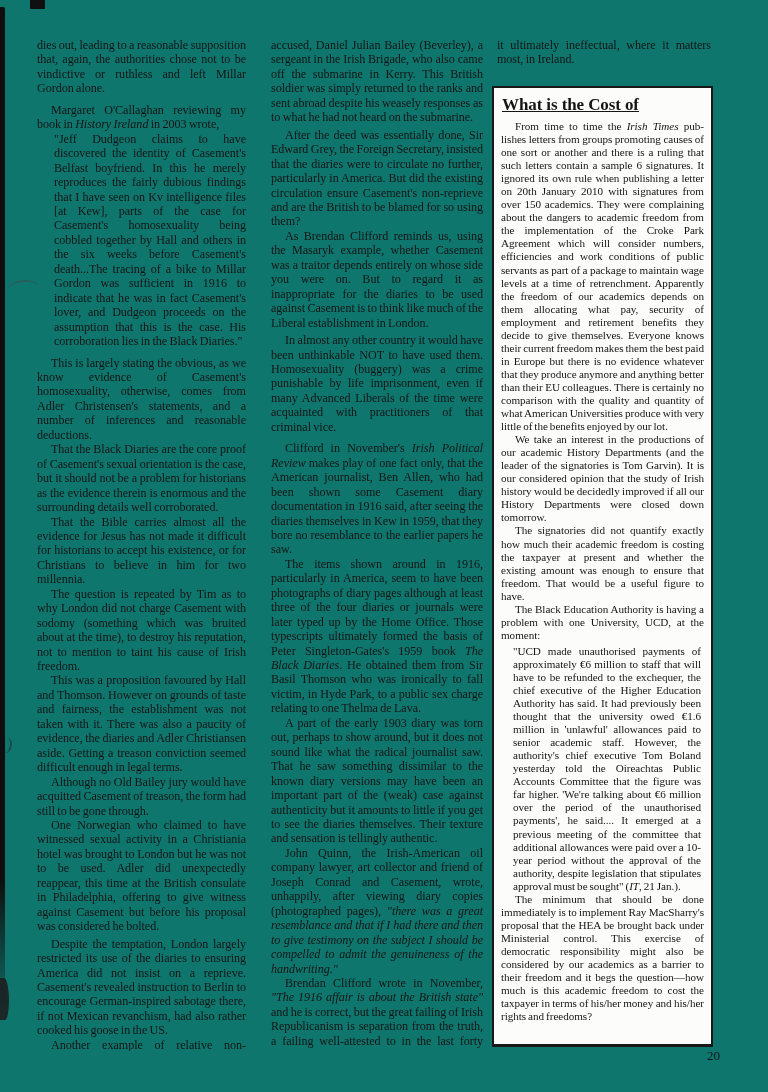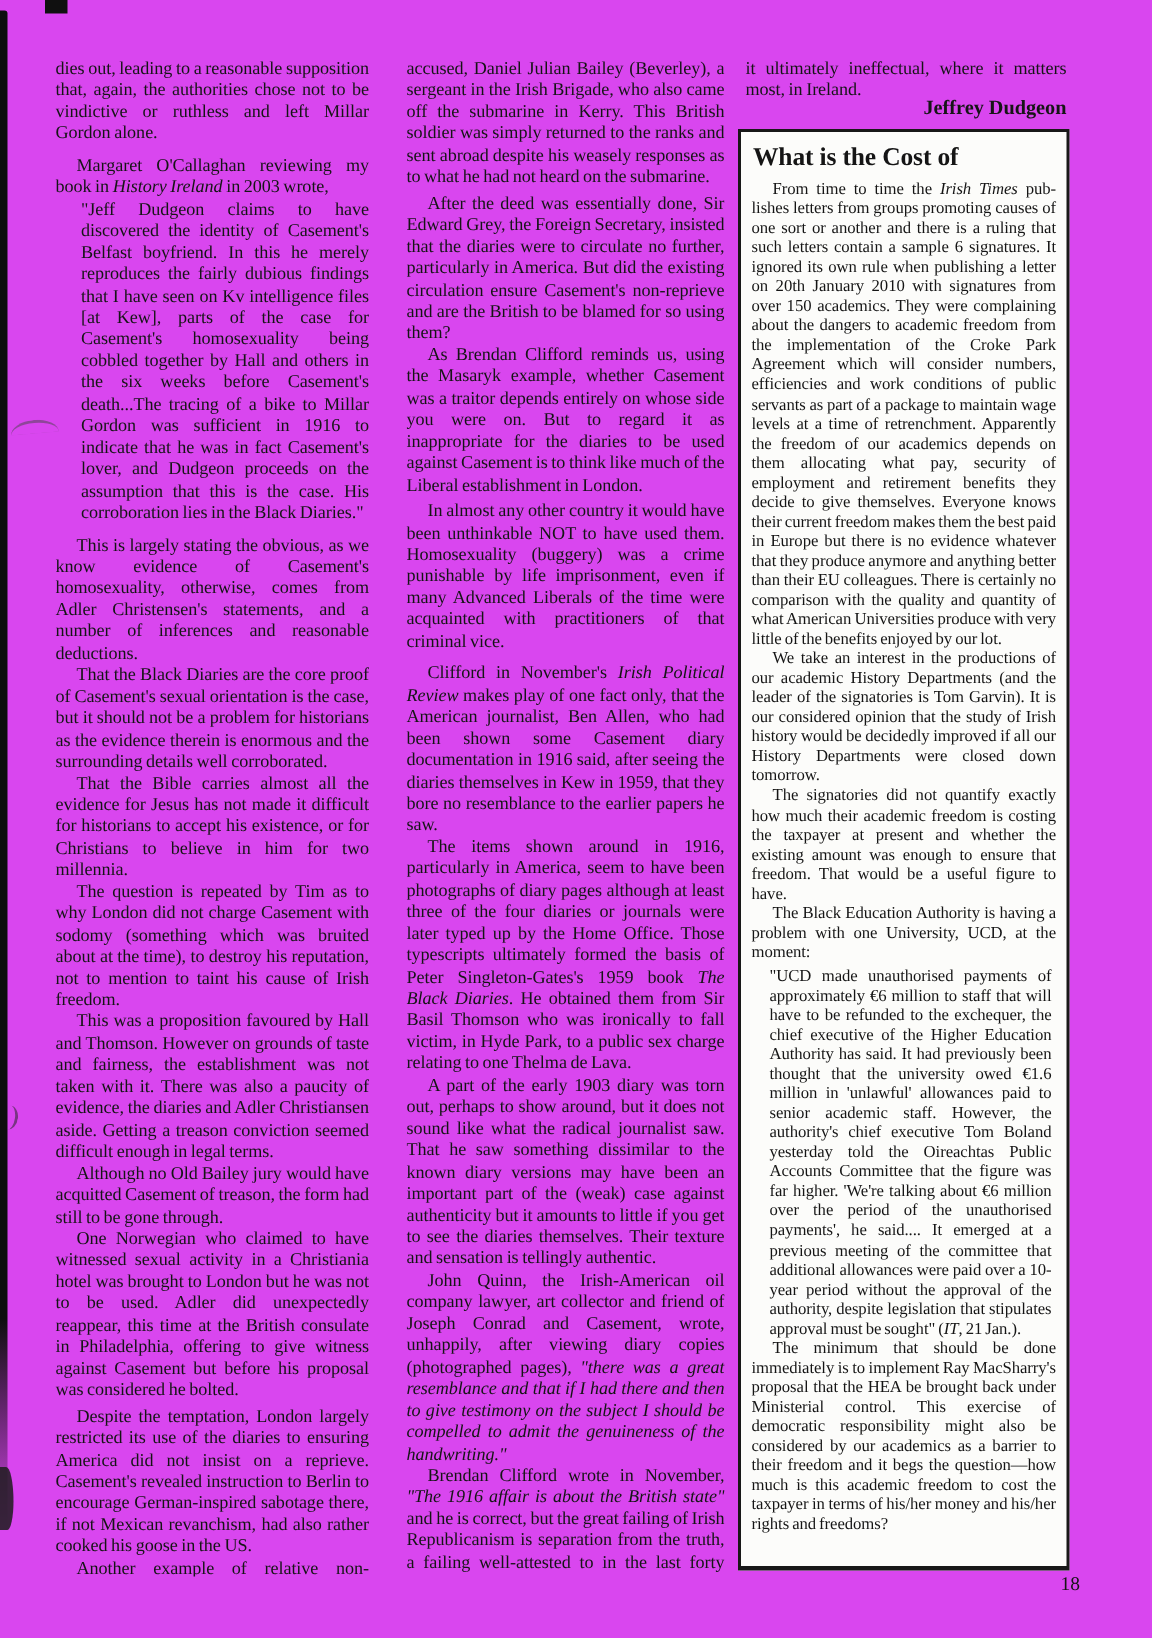--- a/index.html
+++ b/index.html
@@ -1,20 +1,20 @@
 <!DOCTYPE html>
 <html><head>
 <meta charset="utf-8">
 <style>
   html, body { margin: 0; padding: 0; }
   .page {
     position: relative;
     width: 768px;
     height: 1092px;
-    background: #d946ef;
+    background: #0f766e;
     overflow: hidden;
     font-family: "Liberation Serif", "DejaVu Serif", serif;
     color: #151515;
   }
 
   
   .edge-bar {
     position: absolute; left: 0; top: 7px; width: 5px; height: 1014px;
     background: linear-gradient(180deg, #0e0e0e 0%, #0e0e0e 86%, rgba(14,14,14,0) 100%);
     border-radius: 0 2px 2px 0;
@@ -59,21 +59,21 @@
     width: 221px; height: 961px;
     box-sizing: border-box;
     border: 2px solid #181818;
     border-bottom-width: 3px;
     padding: 5px 7px 6px 7px;
     overflow: hidden;
     background: #fcfcfa;
   }
   .box-title {
     font-weight: bold; font-size: 17px; line-height: 17px;
-    letter-spacing: -0.1px; margin: 3px 0 7px 1px;
+    letter-spacing: -0.1px; margin: 3px 0 7px 1px; text-decoration: underline;
   }
   .box-body { text-align: justify; font-size: 11.15px; line-height: 13.05px; word-spacing: -0.7px; letter-spacing: -0.05px; }
 
   
   p { margin: 0; }
   p.ind  { text-indent: 14px; }
   p.flush{ text-indent: 0; }
   p.q    { margin-left: 17px; }
   .box-body p.q { margin-left: 12px; margin-right: 3px; }
   p.g1 { margin-top: 3px; }
@@ -120,31 +120,30 @@
       <p class="ind">The items shown around in 1916, particularly in America, seem to have been photographs of diary pages although at least three of the four diaries or journals were later typed up by the Home Office. Those typescripts ultimately formed the basis of Peter Singleton-Gates's 1959 book <i>The Black Diaries</i>. He obtained them from Sir Basil Thomson who was ironically to fall victim, in Hyde Park, to a public sex charge relating to one Thelma de Lava.</p>
       <p class="ind">A part of the early 1903 diary was torn out, perhaps to show around, but it does not sound like what the radical journalist saw. That he saw something dissimilar to the known diary versions may have been an important part of the (weak) case against authenticity but it amounts to little if you get to see the diaries themselves. Their texture and sensation is tellingly authentic.</p>
       <p class="ind">John Quinn, the Irish-American oil company lawyer, art collector and friend of Joseph Conrad and Casement, wrote, unhappily, after viewing diary copies (photographed pages), <i>"there was a great resemblance and that if I had there and then to give testimony on the subject I should be compelled to admit the genuineness of the handwriting."</i></p>
       <p class="ind">Brendan Clifford wrote in November, <i>"The 1916 affair is about the British state"</i> and he is correct, but the great failing of Irish Republicanism is separation from the truth, a failing well-attested to in the last forty years.</p>
     </div>
 
   <div id="col-right-intro" class="col body-text">
       <p class="flush">it ultimately ineffectual, where it matters most, in Ireland.</p>
     </div>
 
-  <div class="byline">Jeffrey Dudgeon</div>
 
   <div class="boxed-article">
     <div class="box-title">
       <div>What is the Cost of</div>
     </div>
     <div class="box-body">
         <p class="ind">From time to time the <i>Irish Times</i> pub-lishes letters from groups promoting causes of one sort or another and there is a ruling that such letters contain a sample 6 signatures. It ignored its own rule when publishing a letter on 20th January 2010 with signatures from over 150 academics. They were complaining about the dangers to academic freedom from the implementation of the Croke Park Agreement which will consider numbers, efficiencies and work conditions of public servants as part of a package to maintain wage levels at a time of retrenchment. Apparently the freedom of our academics depends on them allocating what pay, security of employment and retirement benefits they decide to give themselves. Everyone knows their current freedom makes them the best paid in Europe but there is no evidence whatever that they produce anymore and anything better than their EU colleagues. There is certainly no comparison with the quality and quantity of what American Universities produce with very little of the benefits enjoyed by our lot.</p>
         <p class="ind">We take an interest in the productions of our academic History Departments (and the leader of the signatories is Tom Garvin). It is our considered opinion that the study of Irish history would be decidedly improved if all our History Departments were closed down tomorrow.</p>
         <p class="ind">The signatories did not quantify exactly how much their academic freedom is costing the taxpayer at present and whether the existing amount was enough to ensure that freedom. That would be a useful figure to have.</p>
         <p class="ind">The Black Education Authority is having a problem with one University, UCD, at the moment:</p>
         <p class="q g1">"UCD made unauthorised payments of approximately €6 million to staff that will have to be refunded to the exchequer, the chief executive of the Higher Education Authority has said. It had previously been thought that the university owed €1.6 million in 'unlawful' allowances paid to senior academic staff. However, the authority's chief executive Tom Boland yesterday told the Oireachtas Public Accounts Committee that the figure was far higher. 'We're talking about €6 million over the period of the unauthorised payments', he said.... It emerged at a previous meeting of the committee that additional allowances were paid over a 10-year period without the approval of the authority, despite legislation that stipulates approval must be sought" (<i>IT</i>, 21 Jan.).</p>
         <p class="ind">The minimum that should be done immediately is to implement Ray MacSharry's proposal that the HEA be brought back under Ministerial control. This exercise of democratic responsibility might also be considered by our academics as a barrier to their freedom and it begs the question—how much is this academic freedom to cost the taxpayer in terms of his/her money and his/her rights and freedoms?</p>
       </div>
   </div>
 
-  <div class="page-number">18</div>
+  <div class="page-number">20</div>
 
 </div>
 
 </body></html>

